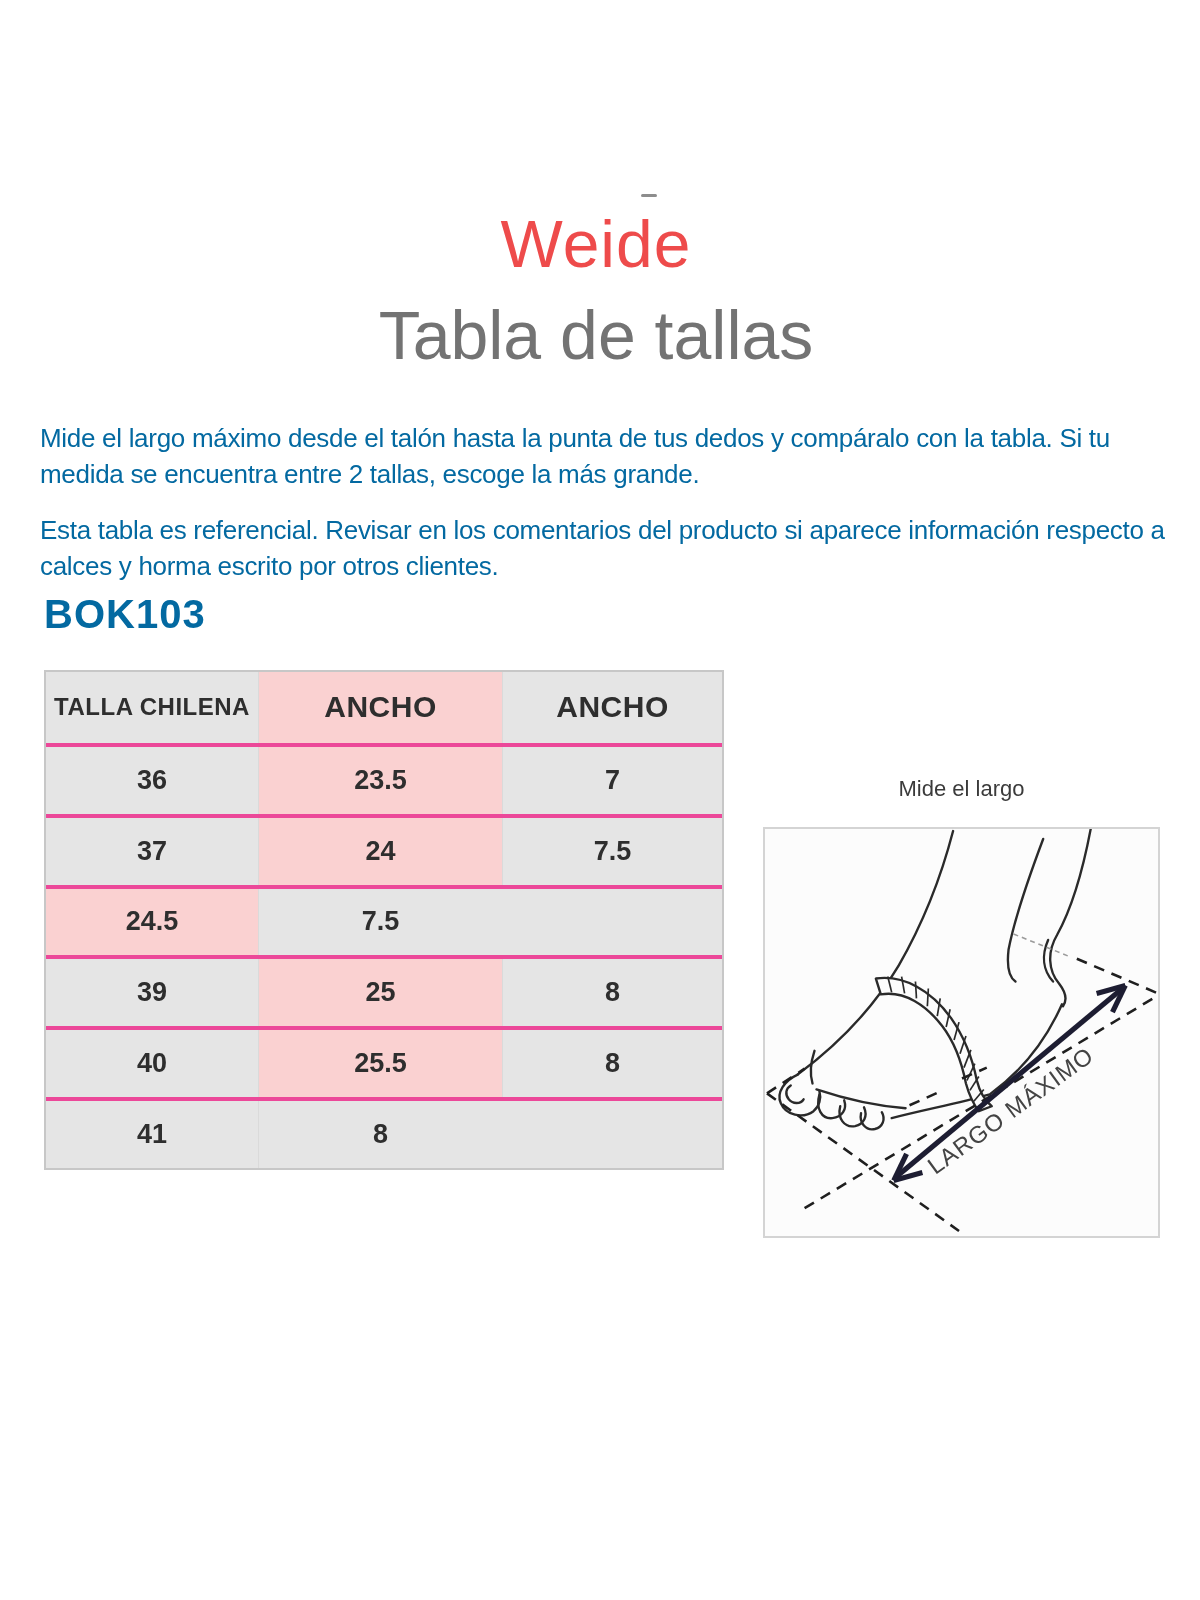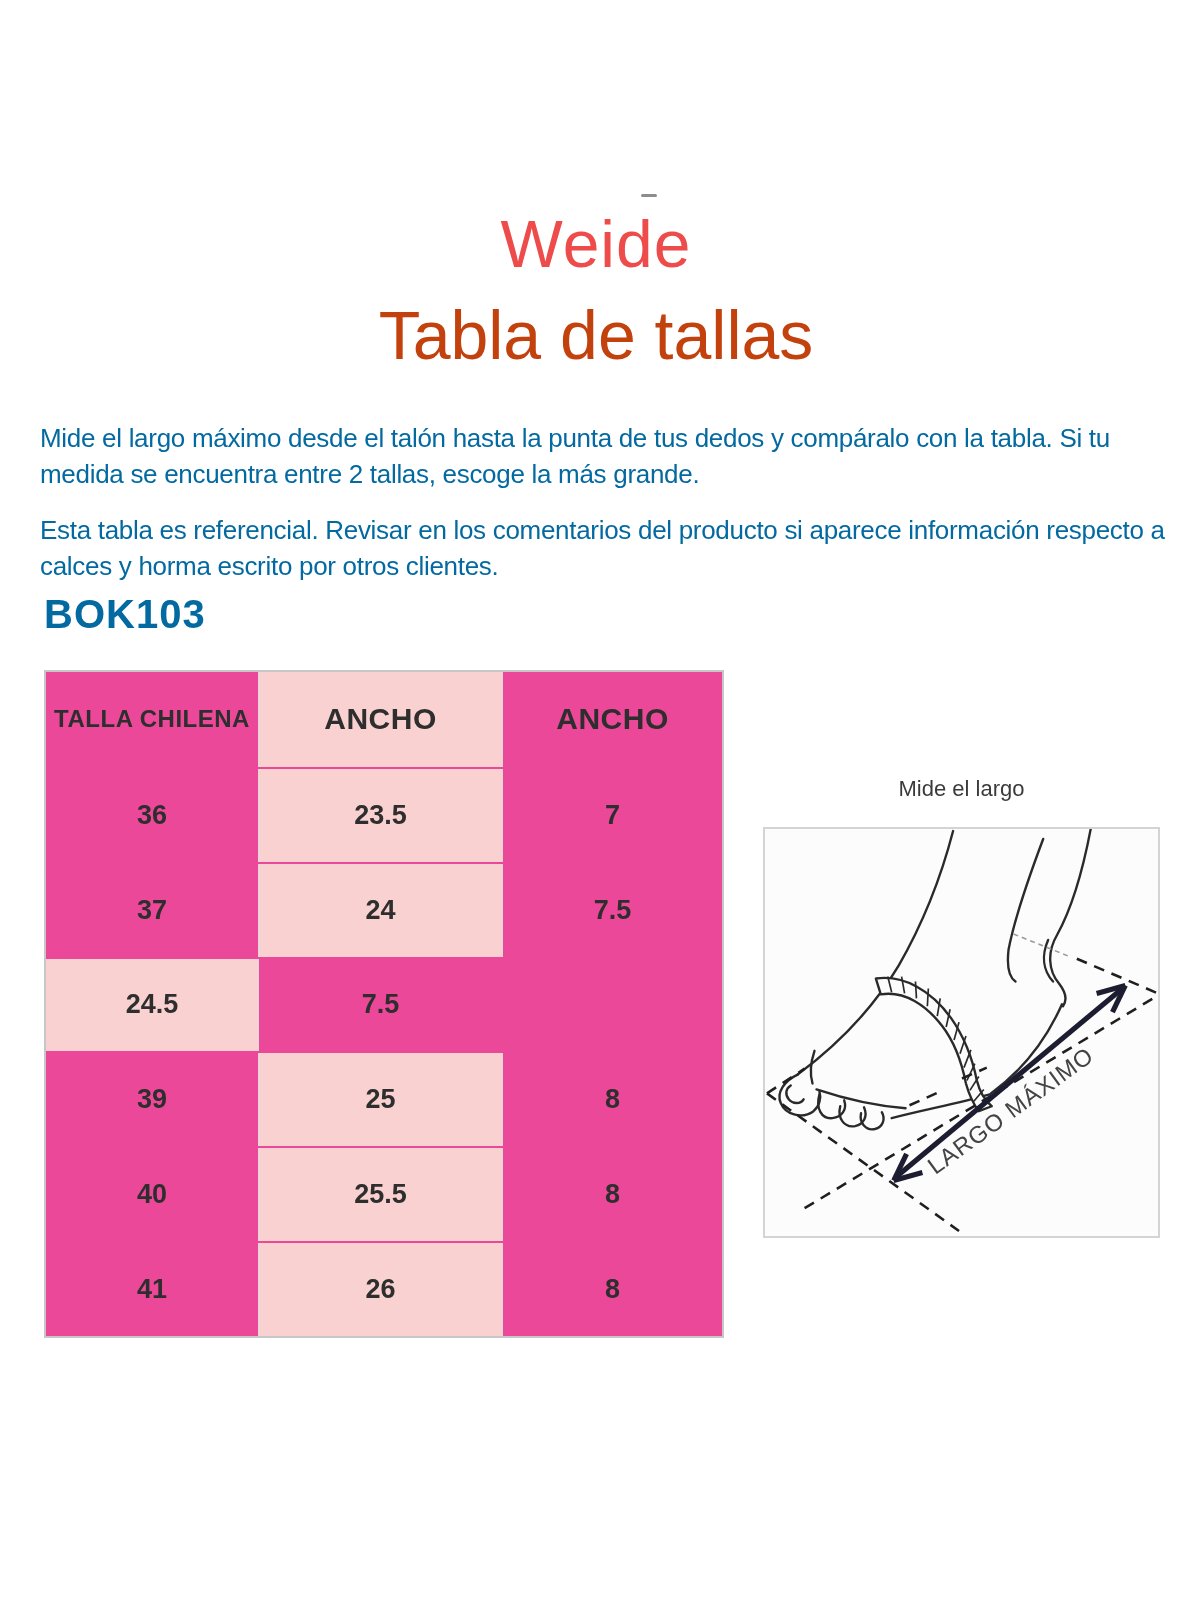--- a/index.html
+++ b/index.html
@@ -34,21 +34,21 @@
   }
 
   
   .page-title {
     position: absolute;
     left: 0; top: 296px;
     width: 1192px;
     text-align: center;
     font-size: 68px;
     font-weight: 400;
-    color: #c2410c;
+    color: #737373;
   }
   .para {
     position: absolute;
     left: 40px;
     width: 1130px;
     font-size: 26px;
     line-height: 36px;
     letter-spacing: -0.3px;
     color: #0369a1;
   }
@@ -64,31 +64,31 @@
     font-size: 40px;
     font-weight: 800;
     letter-spacing: 1px;
     color: #0369a1;
   }
 
   
   .size-table {
     position: absolute;
     left: 44px; top: 670px;
-    width: 680px; height: 668px;
+    width: 680px; height: 500px;
     border: 2px solid #c7c7c7;
     display: grid;
     grid-template-rows: repeat(7, 1fr);
-    background: #ec4899;
+    background: #e5e5e5;
   }
   .tr {
     display: grid;
     grid-template-columns: 212px 244px 220px;
   }
-  .tr + .tr { border-top: 2px solid #ec4899; border-radius: 19px; }
+  .tr + .tr { border-top: 4px solid #ec4899; }
   .td {
     display: flex;
     align-items: center;
     justify-content: center;
     font-weight: bold;
     font-size: 27px;
     color: #2e2e2e;
   }
   .td + .td { border-left: 1px solid #dadada; }
   .col-largo { background: #fad1d1; }
@@ -153,21 +153,20 @@
       <div class="td col-largo">25</div>
       <div class="td">8</div>
     </div>
     <div class="tr">
       <div class="td">40</div>
       <div class="td col-largo">25.5</div>
       <div class="td">8</div>
     </div>
     <div class="tr">
       <div class="td">41</div>
-      <div class="td col-largo">26</div>
       <div class="td">8</div>
     </div>
   </div>
 
   <div class="measure-title">Mide el largo</div>
 
   <div class="measure-box">
     <svg viewBox="0 0 397 411" xmlns="http://www.w3.org/2000/svg">
 
       <g stroke="#2a2a2a" stroke-width="2.4" fill="none" stroke-linecap="round" stroke-linejoin="round">

